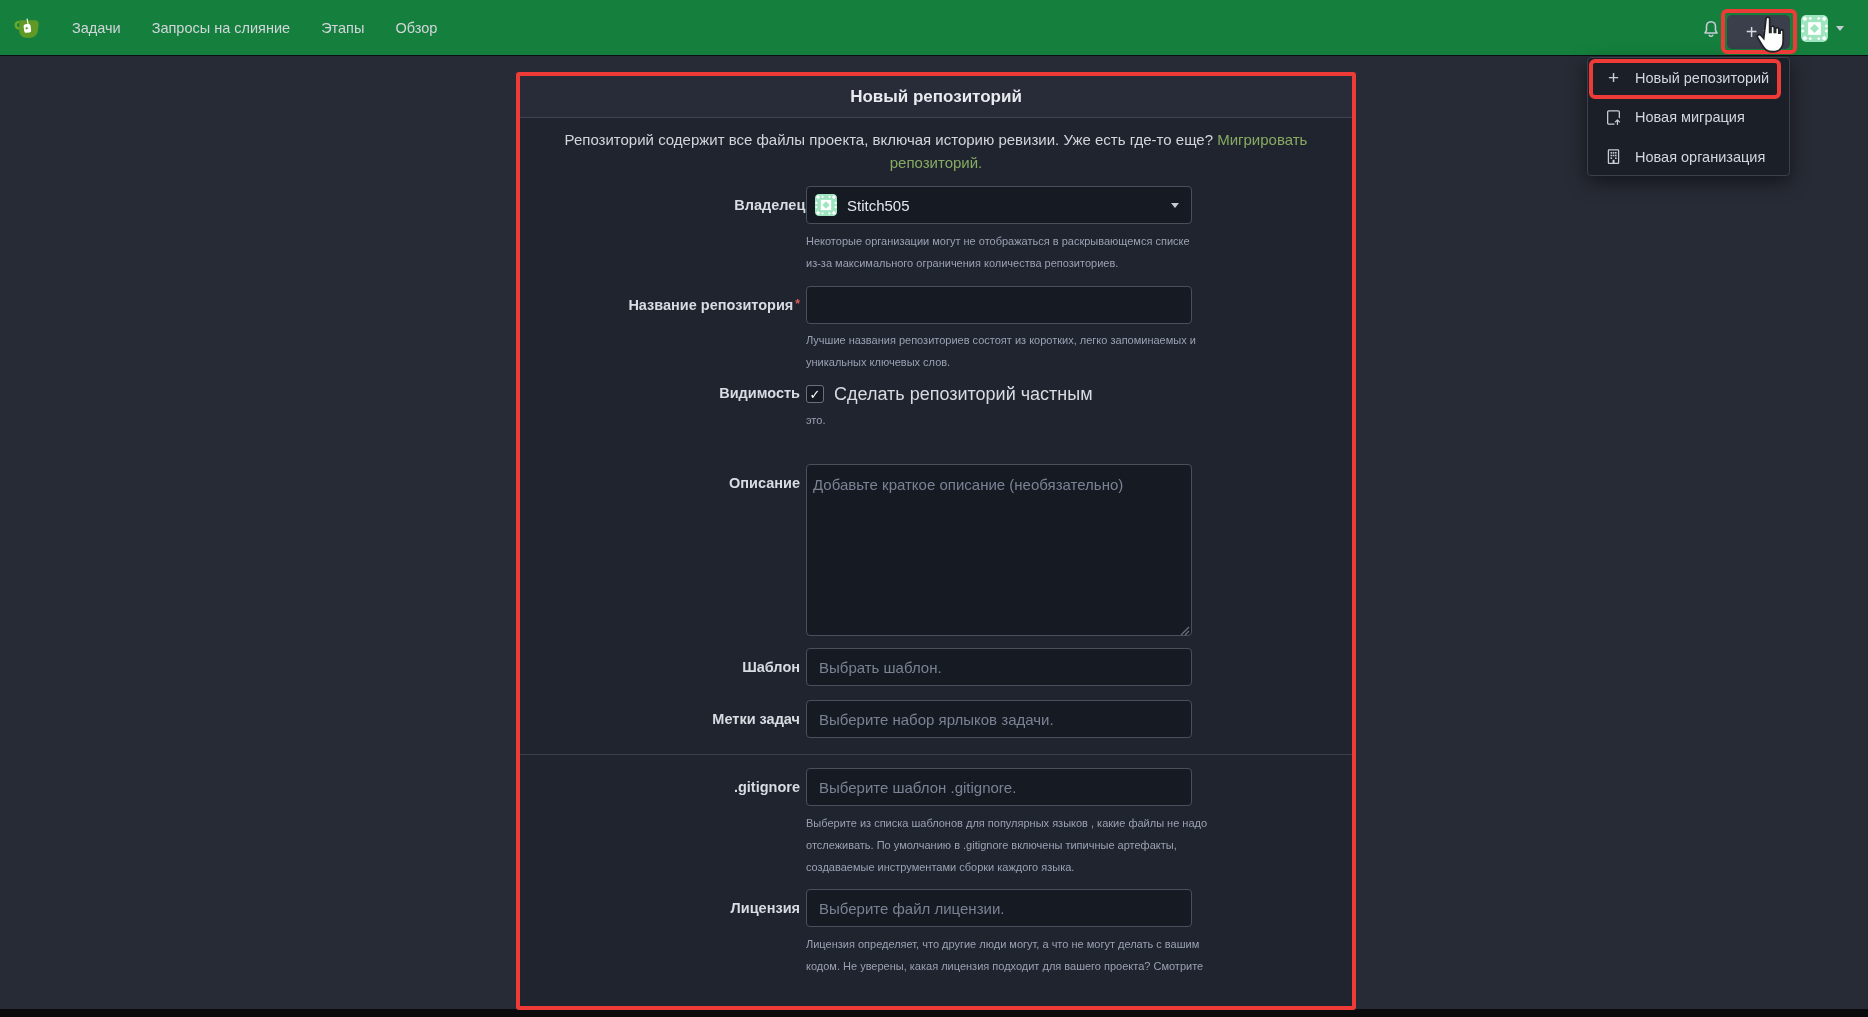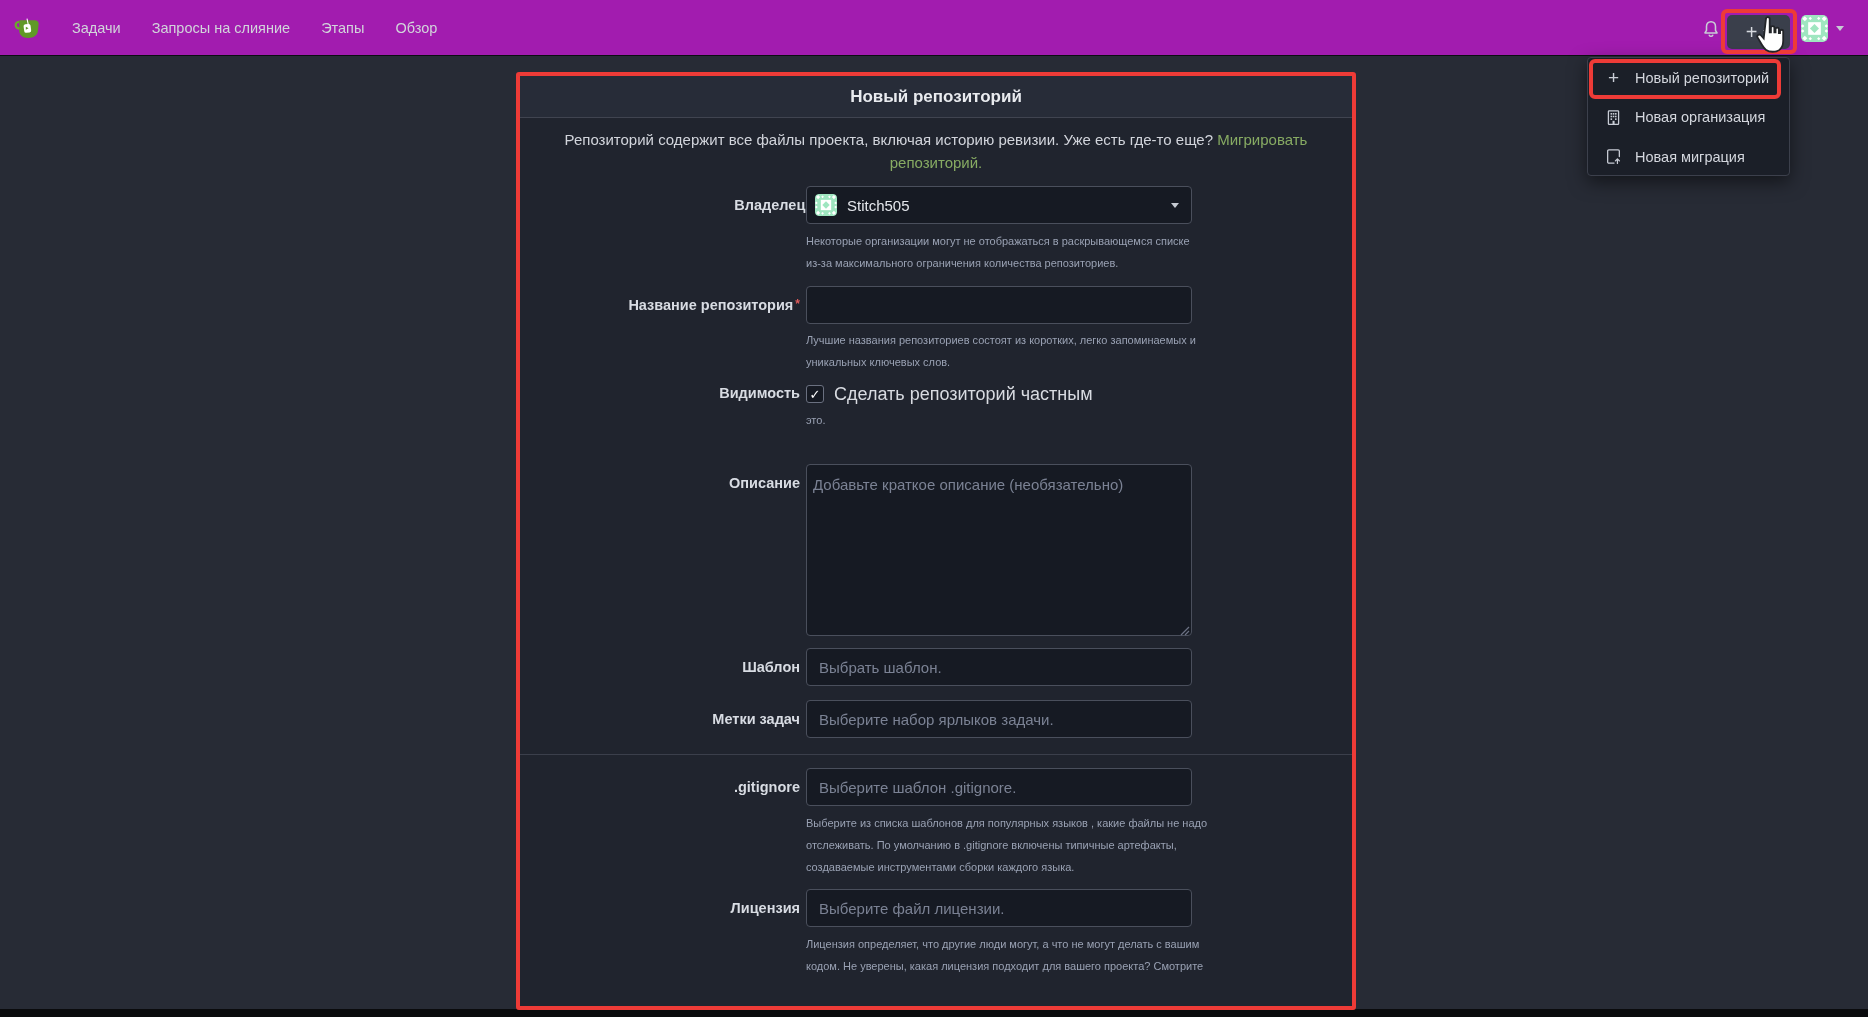--- a/index.html
+++ b/index.html
@@ -5,21 +5,21 @@
   * { margin:0; padding:0; box-sizing:border-box; }
   html,body { background:#10131a; }
   body { font-family:"Liberation Sans","DejaVu Sans",sans-serif; }
   #screen {
     position:relative; width:1868px; height:1017px;
     background:#272b35; overflow:hidden;
   }
   
   .navbar {
     position:absolute; left:0; top:0; width:1868px; height:56px;
-    background:#a21caf; border-bottom:1px solid #0c0e13;
+    background:#15803d; border-bottom:1px solid #0c0e13;
     display:flex; align-items:center;text-align:center;
   }
   .nav-links { position:absolute; left:72px; top:0; height:56px; display:flex; gap:31px; align-items:center; }
   .nav-link { color:#d2d5db; font-size:14.5px; cursor:pointer; white-space:nowrap; }
   .logo { position:absolute; left:13px; top:14px; width:28px; height:28px; }
   .bell { position:absolute; left:1700px; top:18px; width:22px; height:22px; }
   .plus-btn {
     position:absolute; left:1727px; top:15px; width:63px; height:34px;
     background:#3a3f4b; border-radius:5px; display:flex; align-items:center;
     justify-content:center; gap:6px; color:#d6d9df;
@@ -127,49 +127,49 @@
         <path d="M11 2 l2 2 -2 2 -2 -2 Z M21 2 l2 2 -2 2 -2 -2 Z M11 26 l2 2 -2 2 -2 -2 Z M21 26 l2 2 -2 2 -2 -2 Z M2 11 l2 2 -2 2 -2 -2 Z M30 11 l2 2 -2 2 -2 -2 Z M2 17 l2 2 -2 2 -2 -2 Z M30 17 l2 2 -2 2 -2 -2 Z" fill="#ffffff"></path>
       </svg>
     </div>
     <span class="caret avatar-caret"></span>
   </div>
 
   <div class="dropdown">
     <div class="dropdown-item">
       <span class="dd-icon dd-plus">+</span>
       <span>Новый репозиторий</span>
+    </div>
+    <div class="dropdown-item">
+      <span class="dd-icon">
+        <svg viewBox="0 0 16 16" width="17" height="17" fill="none" stroke="#c9cdd6" stroke-width="1.2" stroke-linecap="round" stroke-linejoin="round">
+          <path d="M8.5 14.2 H3.6 a1.1 1.1 0 0 1 -1.1 -1.1 V2.9 a1.1 1.1 0 0 1 1.1 -1.1 h8.8 a1.1 1.1 0 0 1 1.1 1.1 V8"></path>
+          <path d="M11.7 14.5 V10.2 M11.7 10.2 l-1.9 1.9 M11.7 10.2 l1.9 1.9"></path>
+        </svg>
+      </span>
+      <span>Новая миграция</span>
     </div>
     <div class="dropdown-item">
       <span class="dd-icon">
         <svg viewBox="0 0 16 16" width="17" height="17">
           <rect x="3.2" y="1.8" width="9.6" height="12.6" rx="0.6" fill="none" stroke="#c9cdd6" stroke-width="1.2"></rect>
           <g fill="#c9cdd6">
             <rect x="5.2" y="3.8" width="1.5" height="1.5"></rect>
               <rect x="7.3" y="3.8" width="1.5" height="1.5"></rect>
               <rect x="9.4" y="3.8" width="1.5" height="1.5"></rect>
             <rect x="5.2" y="6.3" width="1.5" height="1.5"></rect>
               <rect x="7.3" y="6.3" width="1.5" height="1.5"></rect>
               <rect x="9.4" y="6.3" width="1.5" height="1.5"></rect>
             <rect x="5.2" y="8.8" width="1.5" height="1.5"></rect>
               <rect x="9.4" y="8.8" width="1.5" height="1.5"></rect>
             <rect x="7.1" y="11.1" width="1.9" height="3.3"></rect>
           </g>
         </svg>
       </span>
       <span>Новая организация</span>
     </div>
-    <div class="dropdown-item">
-      <span class="dd-icon">
-        <svg viewBox="0 0 16 16" width="17" height="17" fill="none" stroke="#c9cdd6" stroke-width="1.2" stroke-linecap="round" stroke-linejoin="round">
-          <path d="M8.5 14.2 H3.6 a1.1 1.1 0 0 1 -1.1 -1.1 V2.9 a1.1 1.1 0 0 1 1.1 -1.1 h8.8 a1.1 1.1 0 0 1 1.1 1.1 V8"></path>
-          <path d="M11.7 14.5 V10.2 M11.7 10.2 l-1.9 1.9 M11.7 10.2 l1.9 1.9"></path>
-        </svg>
-      </span>
-      <span>Новая миграция</span>
-    </div>
   </div>
 
   <div class="panel">
     <div class="panel-inner">
       <div class="panel-header">
         <span class="panel-title">Новый репозиторий</span>
       </div>
 
       <div class="intro">
         <span>Репозиторий содержит все файлы проекта, включая историю ревизии. Уже есть где-то еще?</span>

